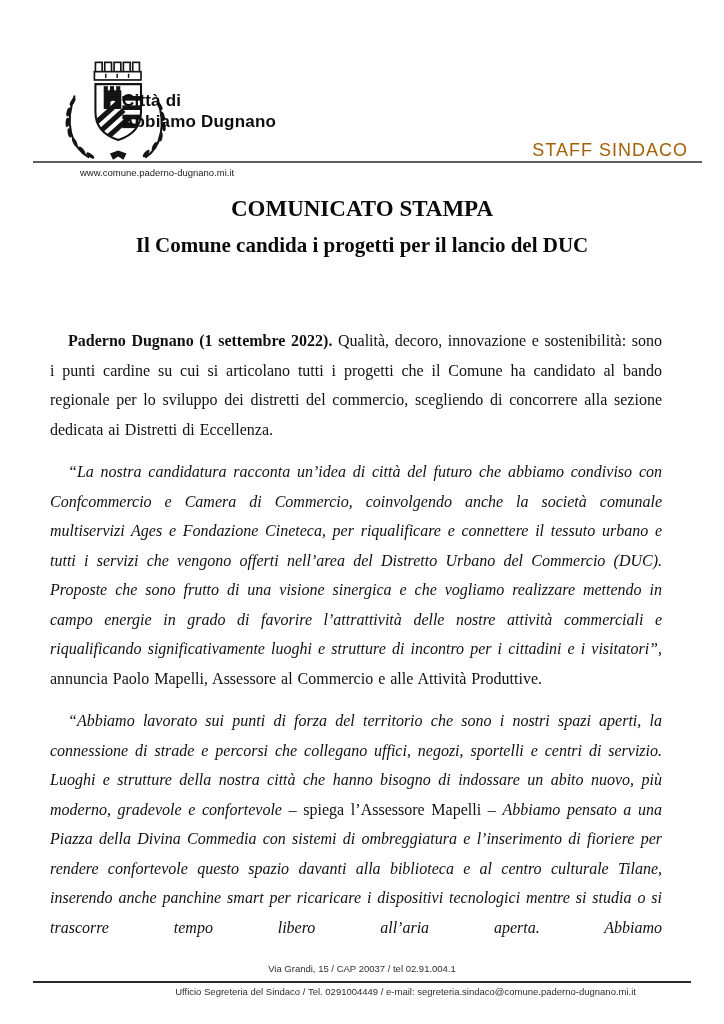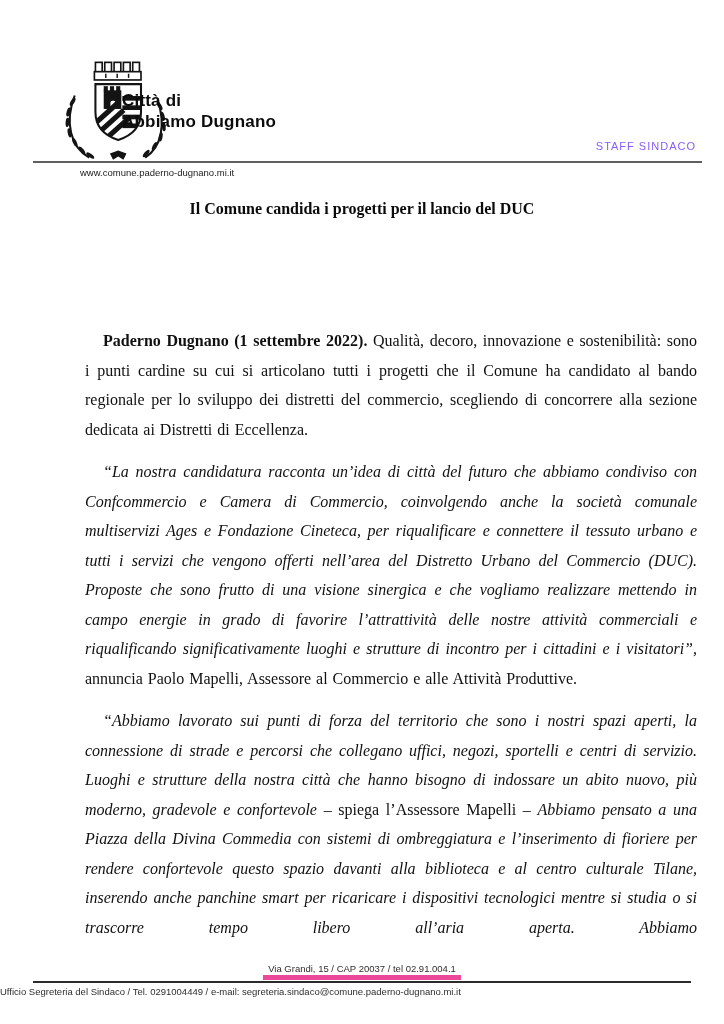--- a/index.html
+++ b/index.html
@@ -9,52 +9,52 @@
     font-family:"Liberation Serif","DejaVu Serif",serif;color:#101010;text-decoration:underline;
   }
   
   .logo{position:absolute;left:54px;top:58px;width:116px;height:104px;}
   .brand{
     position:absolute;left:122px;top:90px;
     font-family:"Liberation Sans","DejaVu Sans",sans-serif;
     font-weight:bold;font-size:17px;line-height:21px;color:#0c0c0c;letter-spacing:.2px;
   }
   .staff{
-    position:absolute;right:28px;top:140px;
+    position:absolute;right:36px;top:140px;
     font-family:"Liberation Sans","DejaVu Sans",sans-serif;
-    font-size:11px;letter-spacing:1px;color:#8b5cf6;
+    font-size:18px;letter-spacing:1px;color:#a16207;
   }
   .hrule{position:absolute;left:33px;top:161px;width:669px;height:2px;background:#5f5f5f;}
   .website{
     position:absolute;left:80px;top:167px;
     font-family:"Liberation Sans","DejaVu Sans",sans-serif;
     font-size:9.5px;color:#222;
   }
   
   .titles{position:absolute;left:0;top:196px;width:724px;text-align:center;font-weight:bold;color:#0a0a0a;}
   .t1{font-size:23px;line-height:26px;margin:0 0 10px 0;}
-  .t2,.t3{font-size:16px;line-height:26px;margin:0 0 9px 0;}
+  .t2,.t3{font-size:21px;line-height:26px;margin:0 0 9px 0;}
   
   .content{
     position:absolute;left:50px;top:326px;width:612px;height:644px;overflow:hidden;
-    font-size:16px;line-height:29.5px;text-align:justify;word-spacing:1px;margin-left:35px;
+    font-size:16px;line-height:29.5px;text-align:justify;word-spacing:1px;
   }
   .content p{margin:0 0 13px 0;text-indent:18px;}
   .content p.p3{text-align-last:justify;}
   .b{font-weight:bold;}
   .i{font-style:italic;}
   
   .f1{
     position:absolute;top:963px;left:0;width:724px;text-align:center;
     font-family:"Liberation Sans","DejaVu Sans",sans-serif;font-size:9.5px;color:#2e2e2e;
   }
-  .f1 span{display:inline-block;border-bottom:5px solid #ec4899;padding:0 5px 1px 5px;}
+  .f1 span{display:inline-block;border-bottom:1px solid #ec4899;padding:0 5px 8px 5px;}
   .frule{position:absolute;top:981px;left:33px;width:658px;height:2px;background:#2b2b2b;}
   .f2{
-    position:absolute;top:986px;left:0;width:636px;text-align:left;
+    position:absolute;top:986px;left:0;width:636px;text-align:right;
     font-family:"Liberation Sans","DejaVu Sans",sans-serif;font-size:9.5px;color:#2e2e2e;
   }
 </style>
 </head>
 <body>
 
 <div class="page">
 
   <svg class="logo" viewBox="0 0 112 100" xmlns="http://www.w3.org/2000/svg">
     <defs>
@@ -128,20 +128,21 @@
   <div class="brand">
     <div>Città di</div>
     <div>Abbiamo Dugnano</div>
   </div>
 
   <div class="staff">STAFF SINDACO</div>
   <div class="hrule"></div>
   <div class="website">www.comune.paderno-dugnano.mi.it</div>
 
   <div class="titles">
+    <div class="t1">COMUNICATO STAMPA</div>
     <div class="t2">Il Comune candida i progetti per il lancio del DUC</div>
   </div>
 
   <div class="content">
     <p class="p1"><span class="b">Paderno Dugnano (1 settembre 2022).</span><span> Qualità, decoro, innovazione e sostenibilità: sono i punti cardine su cui si articolano tutti i progetti che il Comune ha candidato al bando regionale per lo sviluppo dei distretti del commercio, scegliendo di concorrere alla sezione dedicata ai Distretti di Eccellenza.</span></p>
     <p class="p2"><span class="i">“La nostra candidatura racconta un’idea di città del futuro che abbiamo condiviso con Confcommercio e Camera di Commercio, coinvolgendo anche la società comunale multiservizi Ages e Fondazione Cineteca, per riqualificare e connettere il tessuto urbano e tutti i servizi che vengono offerti nell’area del Distretto Urbano del Commercio (DUC). Proposte che sono frutto di una visione sinergica e che vogliamo realizzare mettendo in campo energie in grado di favorire l’attrattività delle nostre attività commerciali e riqualificando significativamente luoghi e strutture di incontro per i cittadini e i visitatori”,</span><span> annuncia Paolo Mapelli, Assessore al Commercio e alle Attività Produttive.</span></p>
     <p class="p3"><span class="i">“Abbiamo lavorato sui punti di forza del territorio che sono i nostri spazi aperti, la connessione di strade e percorsi che collegano uffici, negozi, sportelli e centri di servizio. Luoghi e strutture della nostra città che hanno bisogno di indossare un abito nuovo, più moderno, gradevole e confortevole</span><span> – spiega l’Assessore Mapelli – </span><span class="i">Abbiamo pensato a una Piazza della Divina Commedia con sistemi di ombreggiatura e l’inserimento di fioriere per rendere confortevole questo spazio davanti alla biblioteca e al centro culturale Tilane, inserendo anche panchine smart per ricaricare i dispositivi tecnologici mentre si studia o si trascorre tempo libero all’aria aperta. Abbiamo</span></p>
   </div>
 
   <div class="f1">

